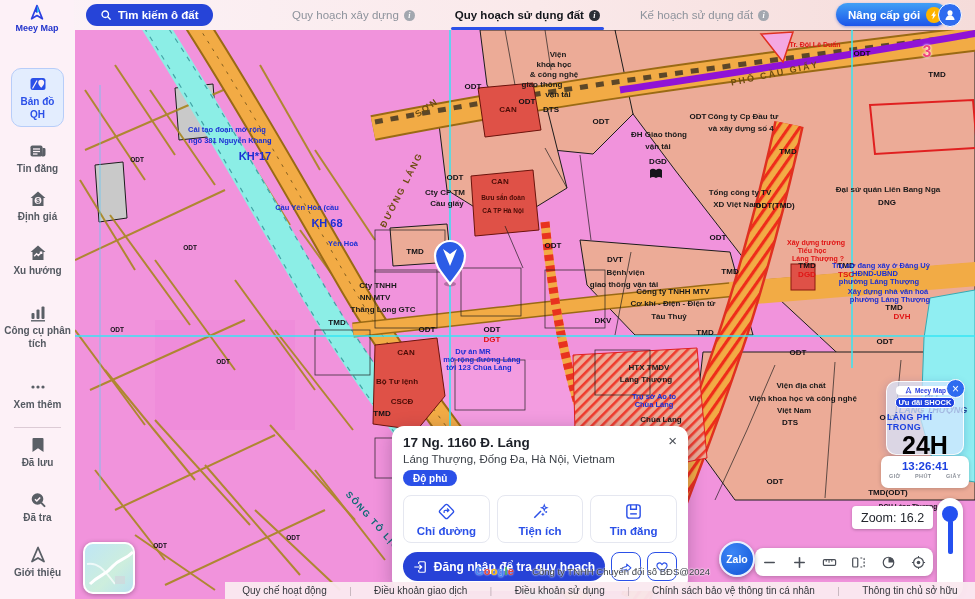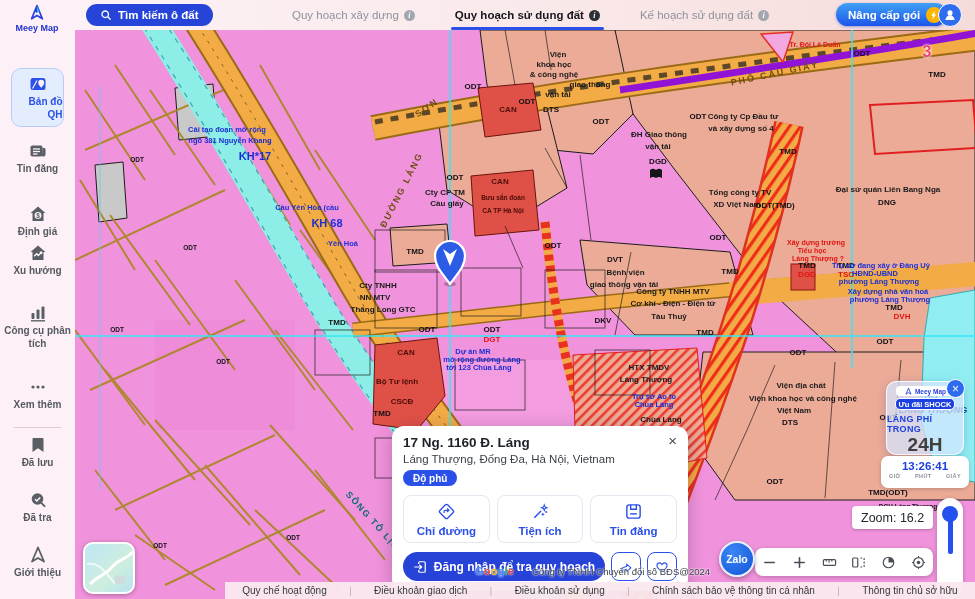--- a/index.html
+++ b/index.html
@@ -18,21 +18,21 @@
   #upgradebtn{position:absolute;left:836px;top:3px;height:23px;border-radius:13px;background:linear-gradient(180deg,#41a0f5,#1c55ea);color:#fff;font-size:11.5px;font-weight:700;display:flex;align-items:center;gap:6px;padding:0 5px 0 12px;cursor:pointer;box-shadow:0 1px 3px rgba(20,60,200,.4);z-index:31;}
   .bolt{width:16px;height:16px;border-radius:50%;background:#ffb400;display:flex;align-items:center;justify-content:center;}
   #avatar{position:absolute;left:938px;top:3px;width:24px;height:24px;border-radius:50%;background:#2e6cf0;display:flex;align-items:center;justify-content:center;cursor:pointer;z-index:31;border:1px solid #fff;box-sizing:border-box;}
   
   #sidebar{position:absolute;top:30px;left:0;width:75px;bottom:0;background:#fdf1f7;z-index:20;}
   .side-item{position:absolute;left:0;width:75px;display:flex;flex-direction:column;align-items:center;gap:3px;cursor:pointer;box-sizing:border-box;}
   .sicon{color:#5a5f66;height:18px;display:flex;align-items:center;justify-content:center;}
   .slabel{font-size:10px;font-weight:700;color:#555a62;text-align:center;line-height:1.25;width:70px;}
   .side-item.active{left:11px;width:53px;background:#e3edfe;border:1px solid #b7cdf9;border-radius:10px;padding:6px 0 5px;}
   .side-item.active .sicon{color:#2b50e8;}
-  .side-item.active .slabel{color:#2b50e8;width:50px;text-align:right;}
+  .side-item.active .slabel{color:#2b50e8;width:50px;}
   .side-divider{position:absolute;top:397px;left:14px;width:47px;height:1px;background:#dccbd5;}
   
   #mapwrap{position:absolute;left:75px;top:30px;width:900px;height:569px;overflow:hidden;background:#f193dc;cursor:grab;}
   #mapsvg{position:absolute;top:0;left:0;}
   #mlabels{position:absolute;inset:0;pointer-events:none;z-index:5;}
   .ml{position:absolute;font-weight:700;font-size:8px;color:#1a1a1a;white-space:nowrap;line-height:1;}
   .ml.fac{font-size:8px;}
   .ml.code{font-size:8px;color:#101014;}
   .ml.tiny{font-size:6.5px;}
   .ml.blue{color:#1b2fd4;font-size:7.5px;}
@@ -44,21 +44,21 @@
   .ml.river{color:#0e6b75;letter-spacing:1.5px;}
   .ml.lake{color:#1c3f8e;font-style:italic;font-size:9px;}
   .ml.route3{color:#f0427c;font-size:16px;text-shadow:0 0 3px #fff,0 0 2px #fff;}
   
   #promo{position:absolute;left:811px;top:351px;width:78px;height:74px;background:rgba(213,229,255,.74);border:1px solid rgba(255,255,255,.9);border-radius:10px;z-index:15;display:flex;flex-direction:column;align-items:center;padding-top:4px;box-sizing:border-box;box-shadow:0 2px 8px rgba(30,60,160,.25);}
   .pm-pill{width:58px;height:12px;background:#fff;border-radius:4px;display:flex;align-items:center;justify-content:center;gap:2px;}
   .pm-pill svg{width:9px;height:9px;}
   .pm-name{font-size:6.5px;font-weight:700;color:#2b3fe0;}
   .pm-deal{margin-top:2px;width:60px;height:14px;background:#1d41e0;border:1.2px solid #fff;border-radius:5px;color:#fff;font-size:7.5px;font-weight:700;display:flex;align-items:center;justify-content:center;cursor:pointer;box-sizing:border-box;}
   .pm-free{margin-top:4px;font-size:9px;font-weight:800;color:#1d41e0;letter-spacing:.3px;}
-  .pm-big{font-size:19px;font-weight:800;color:#404040;line-height:1;margin-top:1px;}
+  .pm-big{font-size:25px;font-weight:800;color:#000000;line-height:1;margin-top:1px;}
   #promo-close{position:absolute;left:871px;top:349px;width:19px;height:19px;border-radius:50%;background:#2e6bf0;border:1.6px solid #fff;color:#fff;display:flex;align-items:center;justify-content:center;font-size:12px;z-index:16;cursor:pointer;box-sizing:border-box;}
   #countdown{position:absolute;left:806px;top:426px;width:88px;height:32px;background:#fff;border-radius:7px;z-index:15;padding:4px 7px 2px;box-sizing:border-box;box-shadow:0 1px 4px rgba(0,0,0,.2);}
   .cd-digits{display:flex;justify-content:center;align-items:center;font-size:11.5px;font-weight:800;color:#1d41e0;}
   .cd-colon{color:#1d41e0;}
   .cd-units{display:flex;justify-content:space-between;font-size:5.5px;color:#8a8f98;font-weight:700;letter-spacing:.4px;padding:1px 1px 0;}
   
   #zoomlabel{position:absolute;left:777px;top:476px;height:23px;background:#fff;border-radius:4px;padding:0 9px;display:flex;align-items:center;font-size:12.5px;color:#23272e;box-shadow:0 1px 3px rgba(0,0,0,.25);z-index:14;}
   #slider{position:absolute;left:862px;top:468px;width:26px;height:101px;background:#fff;border-radius:13px;box-shadow:0 1px 4px rgba(0,0,0,.25);z-index:14;cursor:pointer;}
   .sl-knob{position:absolute;left:5px;top:8px;width:16px;height:16px;border-radius:50%;background:#2450f0;}
   .sl-bar{position:absolute;left:10.5px;top:22px;width:5px;height:34px;background:#2450f0;border-radius:2px;}
@@ -217,21 +217,21 @@
         <div class="ml street" style="left: 352px; top: 78px; transform: translate(-50%, -50%) rotate(-35deg);">SƠN</div>
         <div class="ml blue" style="left: 152px; top: 100px; transform: translate(-50%, -50%) rotate(0deg);">Cải tạo đoạn mở rộng</div>
         <div class="ml blue" style="left: 155px; top: 111px; transform: translate(-50%, -50%) rotate(0deg);">ngõ 381 Nguyễn Khang</div>
         <div class="ml bluebig" style="left: 180px; top: 126px; transform: translate(-50%, -50%) rotate(0deg);">KH*17</div>
         <div class="ml blue" style="left: 232px; top: 178px; transform: translate(-50%, -50%) rotate(0deg);">Cầu Yên Hòa (cầu</div>
         <div class="ml bluebig" style="left: 252px; top: 193px; transform: translate(-50%, -50%) rotate(0deg);">KH 68</div>
         <div class="ml blue tiny" style="left: 268px; top: 214px; transform: translate(-50%, -50%) rotate(0deg);">Yên Hoà</div>
         <div class="ml fac" style="left: 483px; top: 25px; transform: translate(-50%, -50%) rotate(0deg);">Viện</div>
         <div class="ml fac" style="left: 479px; top: 35px; transform: translate(-50%, -50%) rotate(0deg);">khoa học</div>
         <div class="ml fac" style="left: 479px; top: 45px; transform: translate(-50%, -50%) rotate(0deg);">&amp; công nghệ</div>
-        <div class="ml fac" style="left: 507px; top: 55px; transform: translate(-50%, -50%) rotate(0deg); padding-left: 16px;">giao thông</div>
+        <div class="ml fac" style="left: 459px; top: 55px; transform: translate(-50%, -50%) rotate(0deg); padding-left: 16px;">giao thông</div>
         <div class="ml fac" style="left: 483px; top: 65px; transform: translate(-50%, -50%) rotate(0deg);">vận tải</div>
         <div class="ml code" style="left: 476px; top: 80px; transform: translate(-50%, -50%) rotate(0deg);">DTS</div>
         <div class="ml code" style="left: 452px; top: 72px; transform: translate(-50%, -50%) rotate(0deg);">ODT</div>
         <div class="ml code" style="left: 398px; top: 57px; transform: translate(-50%, -50%) rotate(0deg);">ODT</div>
         <div class="ml can" style="left: 433px; top: 80px; transform: translate(-50%, -50%) rotate(0deg);">CAN</div>
         <div class="ml code" style="left: 380px; top: 148px; transform: translate(-50%, -50%) rotate(0deg);">ODT</div>
         <div class="ml fac" style="left: 370px; top: 163px; transform: translate(-50%, -50%) rotate(0deg);">Cty CP TM</div>
         <div class="ml fac" style="left: 372px; top: 174px; transform: translate(-50%, -50%) rotate(0deg);">Cầu giấy</div>
         <div class="ml can" style="left: 425px; top: 152px; transform: translate(-50%, -50%) rotate(0deg);">CAN</div>
         <div class="ml can tiny" style="left: 428px; top: 168px; transform: translate(-50%, -50%) rotate(0deg);">Bưu sắn đoàn</div>
@@ -538,21 +538,21 @@
             <svg viewBox="0 0 18 18" width="18" height="18">
               <rect x="1.5" y="3.5" width="12" height="11" rx="1.8" fill="currentColor"></rect>
               <path d="M13.5 6h1.6a1.4 1.4 0 0 1 1.4 1.4v5.2a1.9 1.9 0 0 1-1.9 1.9H13z" fill="currentColor"></path>
               <line x1="4" y1="7" x2="11" y2="7" stroke="#fdf1f7" stroke-width="1.3"></line>
               <line x1="4" y1="9.5" x2="11" y2="9.5" stroke="#fdf1f7" stroke-width="1.3"></line>
               <line x1="4" y1="12" x2="8.5" y2="12" stroke="#fdf1f7" stroke-width="1.3"></line>
             </svg>
           </div>
           <div class="slabel">Tin đăng</div>
         </div>
-        <div class="side-item" style="top: 175px;">
+        <div class="side-item" style="top: 160px;">
           <div class="sicon">
             <svg viewBox="0 0 18 18" width="18" height="18">
               <path d="M9 1.6 1.6 8h1.9v8h11V8h1.9z" fill="currentColor"></path>
               <circle cx="9" cy="10.5" r="3.4" fill="#fdf1f7"></circle>
               <text x="9" y="12.8" text-anchor="middle" font-size="6.5" font-weight="bold" fill="currentColor">$</text>
             </svg>
           </div>
           <div class="slabel">Định giá</div>
         </div>
         <div class="side-item" style="top: 214px;">

